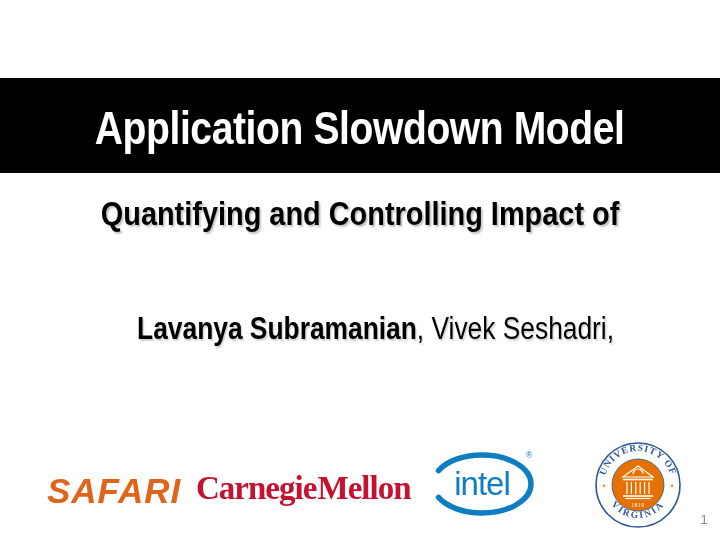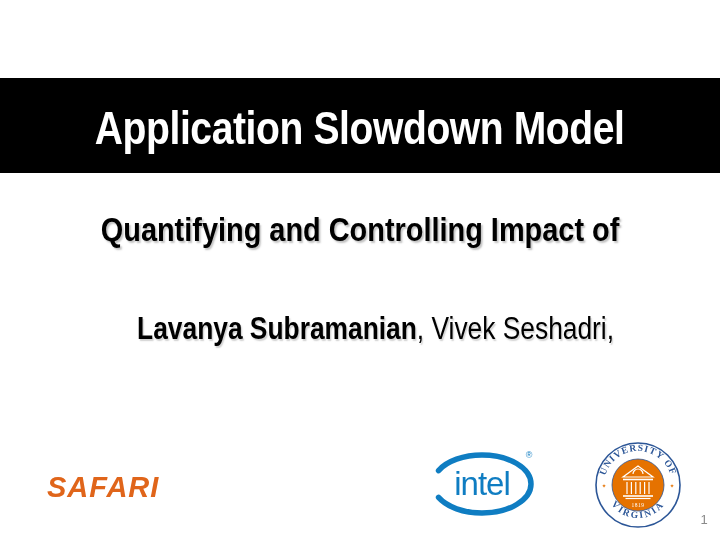--- a/index.html
+++ b/index.html
@@ -14,36 +14,36 @@
   }
   .banner-title {
     color:#ffffff; font-weight:bold; font-size:46px; white-space:nowrap;
     display:inline-block; transform:scaleX(0.85); transform-origin:center;
     letter-spacing:-0.5px; position:relative; top:2px;
   }
   
   .line-wrap { display:flex; justify-content:center; align-items:center; }
   .cond { display:inline-block; transform:scaleX(0.85); transform-origin:center; white-space:nowrap; }
   .subtitle-block { position:absolute; left:0; top:193px; width:720px; }
-  .subtitle-block .line-wrap { height:41px;margin-top:16px; }
+  .subtitle-block .line-wrap { height:41px; }
   .subtitle-text {
     font-size:34px; font-weight:bold; color:#000000;
     text-shadow:2px 2px 2px rgba(120,120,120,0.45);
   }
   .authors-block { position:absolute; left:0; top:308px; width:720px; }
   .authors-block .line-wrap { height:42px;margin-left:31px; }
   .authors-text {
     font-size:31px; font-weight:normal; color:#000000;
     text-shadow:1.5px 1.5px 1.5px rgba(140,140,140,0.4);
   }
   .authors-text b { font-weight:bold; }
   
   .safari-logo {
     position:absolute; left:47px; top:473px; line-height:1;
-    font-size:29px; font-weight:bold; font-style:italic;
+    font-size:35px; font-weight:bold; font-style:italic;
     letter-spacing:1px; color:#E0651A; white-space:nowrap;text-align:center;
   }
   .cmu-logo {
     position:absolute; left:196px; top:472px; line-height:1;
     font-family:"Liberation Serif", serif; font-weight:bold;
     font-size:33px; letter-spacing:-1px; word-spacing:-6px;
     color:#C41230; white-space:nowrap;
   }
   .intel-logo { position:absolute; left:430px; top:444px; }
   .uva-seal   { position:absolute; left:594px; top:441px; }
@@ -68,20 +68,21 @@
   </div>
 
   <div class="authors-block">
     <div class="line-wrap">
       <span class="cond authors-text"><b>Lavanya Subramanian</b><span>, Vivek Seshadri,</span></span>
     </div>
   </div>
 
   <div class="safari-logo">SAFARI</div>
 
+  <div class="cmu-logo">Carnegie Mellon</div>
 
   <svg class="intel-logo" width="106" height="78" viewBox="0 0 106 78">
     <ellipse cx="52" cy="40" rx="49" ry="29" fill="none" stroke="#0F7DC2" stroke-width="5.5" stroke-linecap="round" pathLength="100" stroke-dasharray="44 12 44 0"></ellipse>
     <text x="52" y="51" text-anchor="middle" font-size="33" font-family="Liberation Sans, sans-serif" letter-spacing="-1" fill="#0F7DC2">intel</text>
     <text x="99" y="14" text-anchor="middle" font-size="9" font-family="Liberation Sans, sans-serif" fill="#0F7DC2">®</text>
   </svg>
 
   <svg class="uva-seal" width="88" height="88" viewBox="0 0 88 88">
     <defs>
       <path id="uvaArcTop" d="M 10,44 A 34,34 0 0 1 78,44" fill="none"></path>

